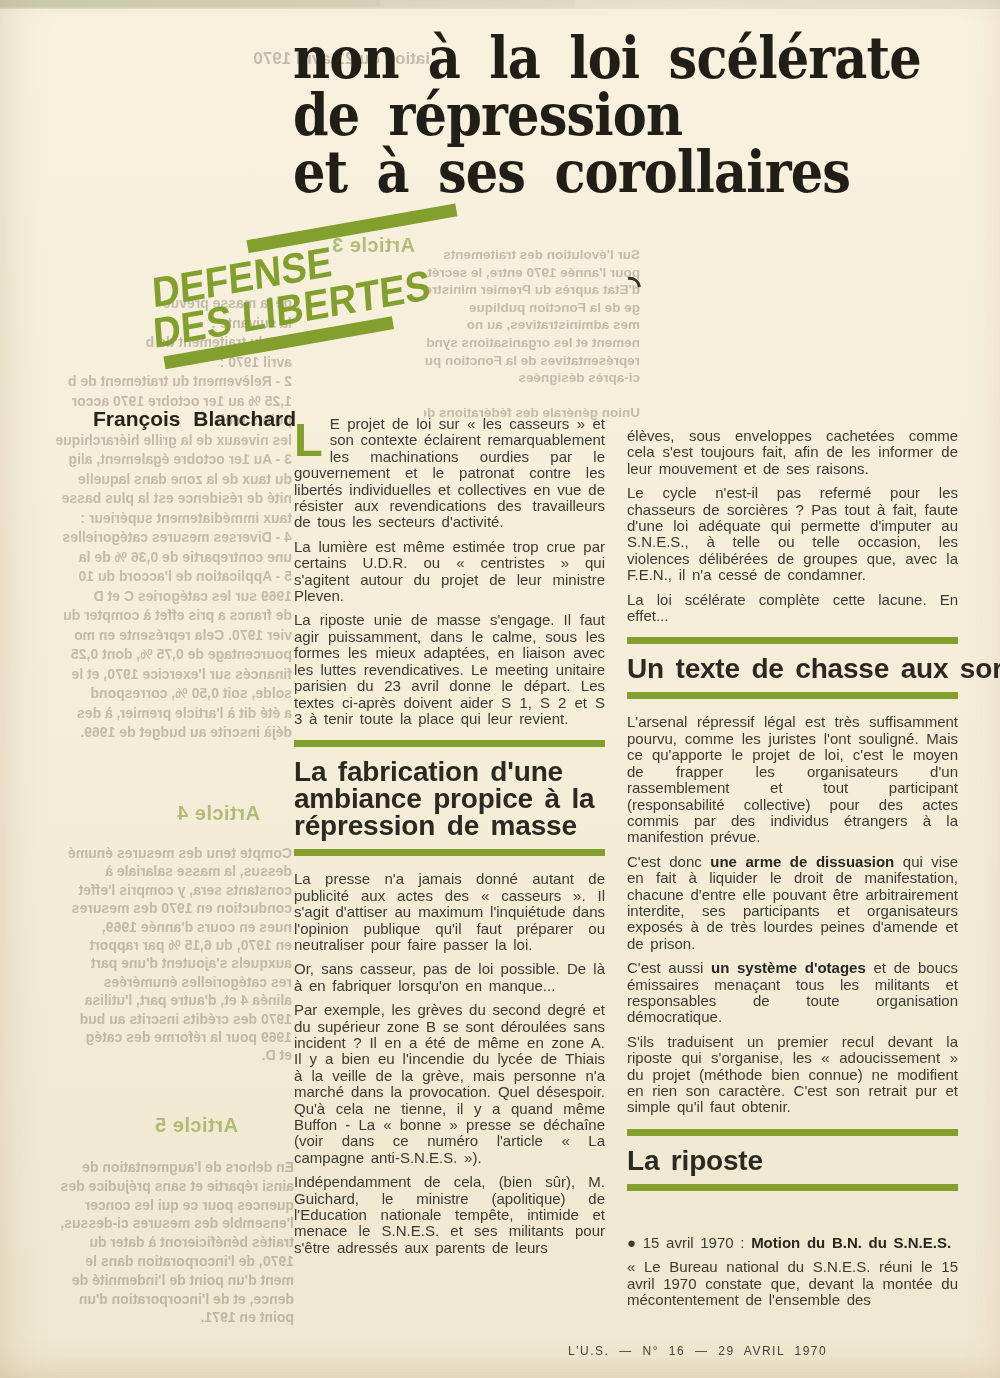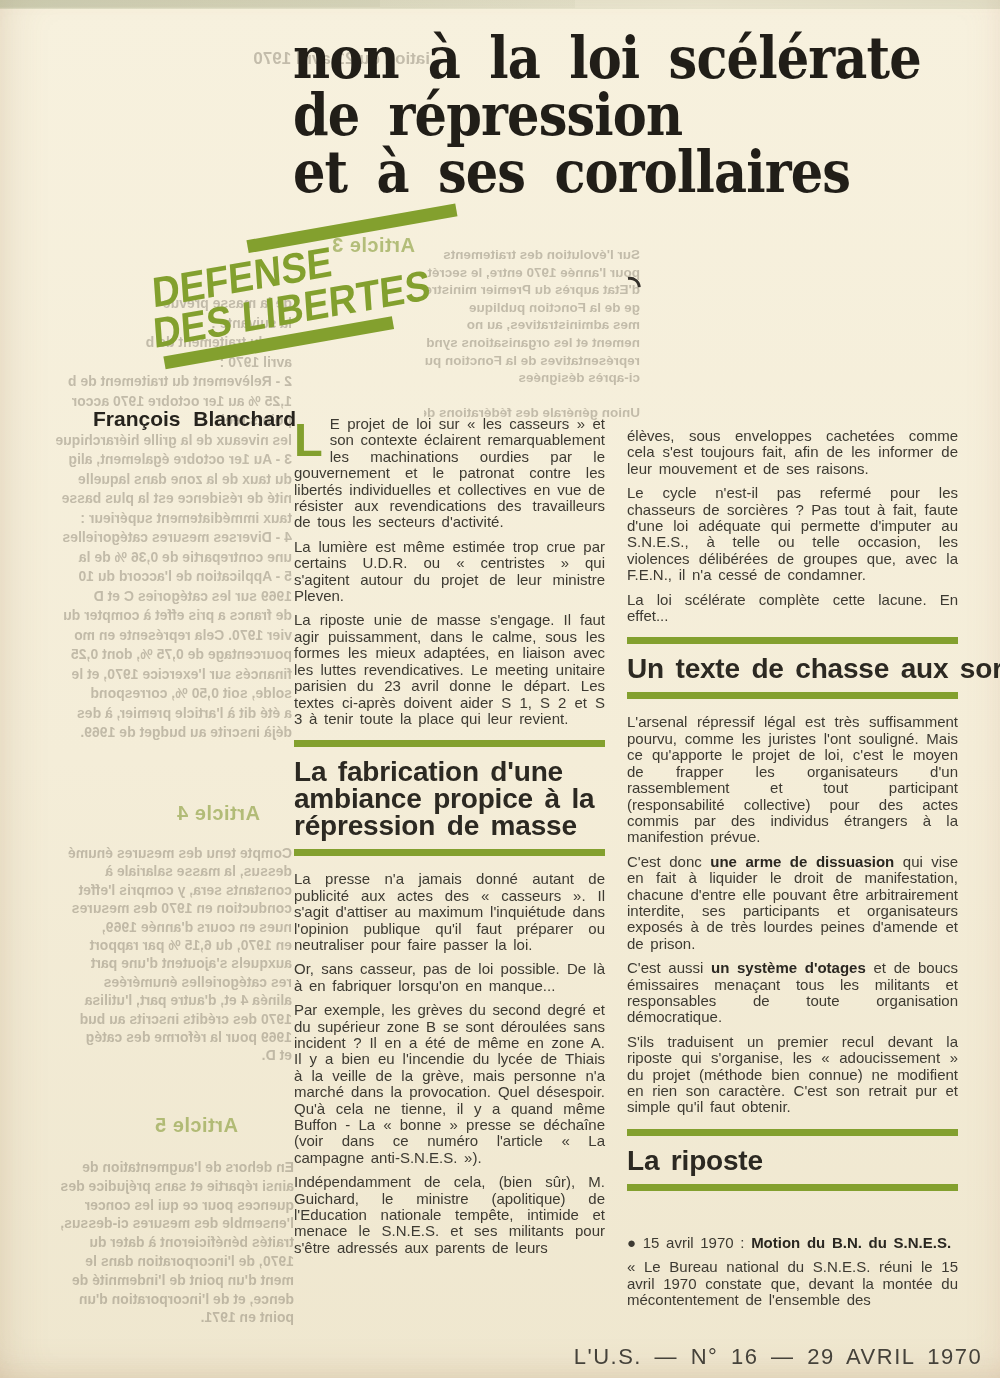--- a/index.html
+++ b/index.html
@@ -34,22 +34,22 @@
   .stamp .bar-top{width:212px;height:13px;margin-left:102px;margin-bottom:3px;}
   .stamp .bar-bottom{width:232px;height:13px;margin-top:4px;}
   .stamp-text{font-weight:bold;font-size:42px;line-height:40px;letter-spacing:0;
      transform:skewX(-6deg) scaleX(.92);transform-origin:left;white-space:nowrap;}
   .stamp-line2{margin-left:-6px;}
   .green-bg{background:#83a02e;}
   .green-tx{color:#83a02e;}
   
   .author{position:absolute;left:93px;top:407px;font-weight:bold;font-size:21px;
           word-spacing:7px;color:#26231d;white-space:nowrap;}
-  .footer{position:absolute;right:12px;top:1344px;width:420px;text-align:center;
-          font-size:22px;letter-spacing:1.5px;word-spacing:5px;color:#45423a;white-space:nowrap;}
+  .footer{position:absolute;right:12px;top:1344px;width:420px;text-align:left;
+          font-size:12px;letter-spacing:1.5px;word-spacing:5px;color:#45423a;white-space:nowrap;}
   
   .col{position:absolute;}
   .col1{left:294px;top:416px;width:311px;}
   .col2{left:627px;top:428px;width:331px;}
   .p{margin:0 0 8px 0;text-align:justify;font-size:15px;line-height:16.4px;
      word-spacing:2.5px;color:#3d3a32;}
   .p b, .p .bold{font-weight:bold;color:#2a2721;}
   .dropcap{float:left;font-weight:bold;font-size:47px;line-height:44px;
            margin:2px 7px 0 0;color:#83a02e;}
   .bar{height:7px;}

